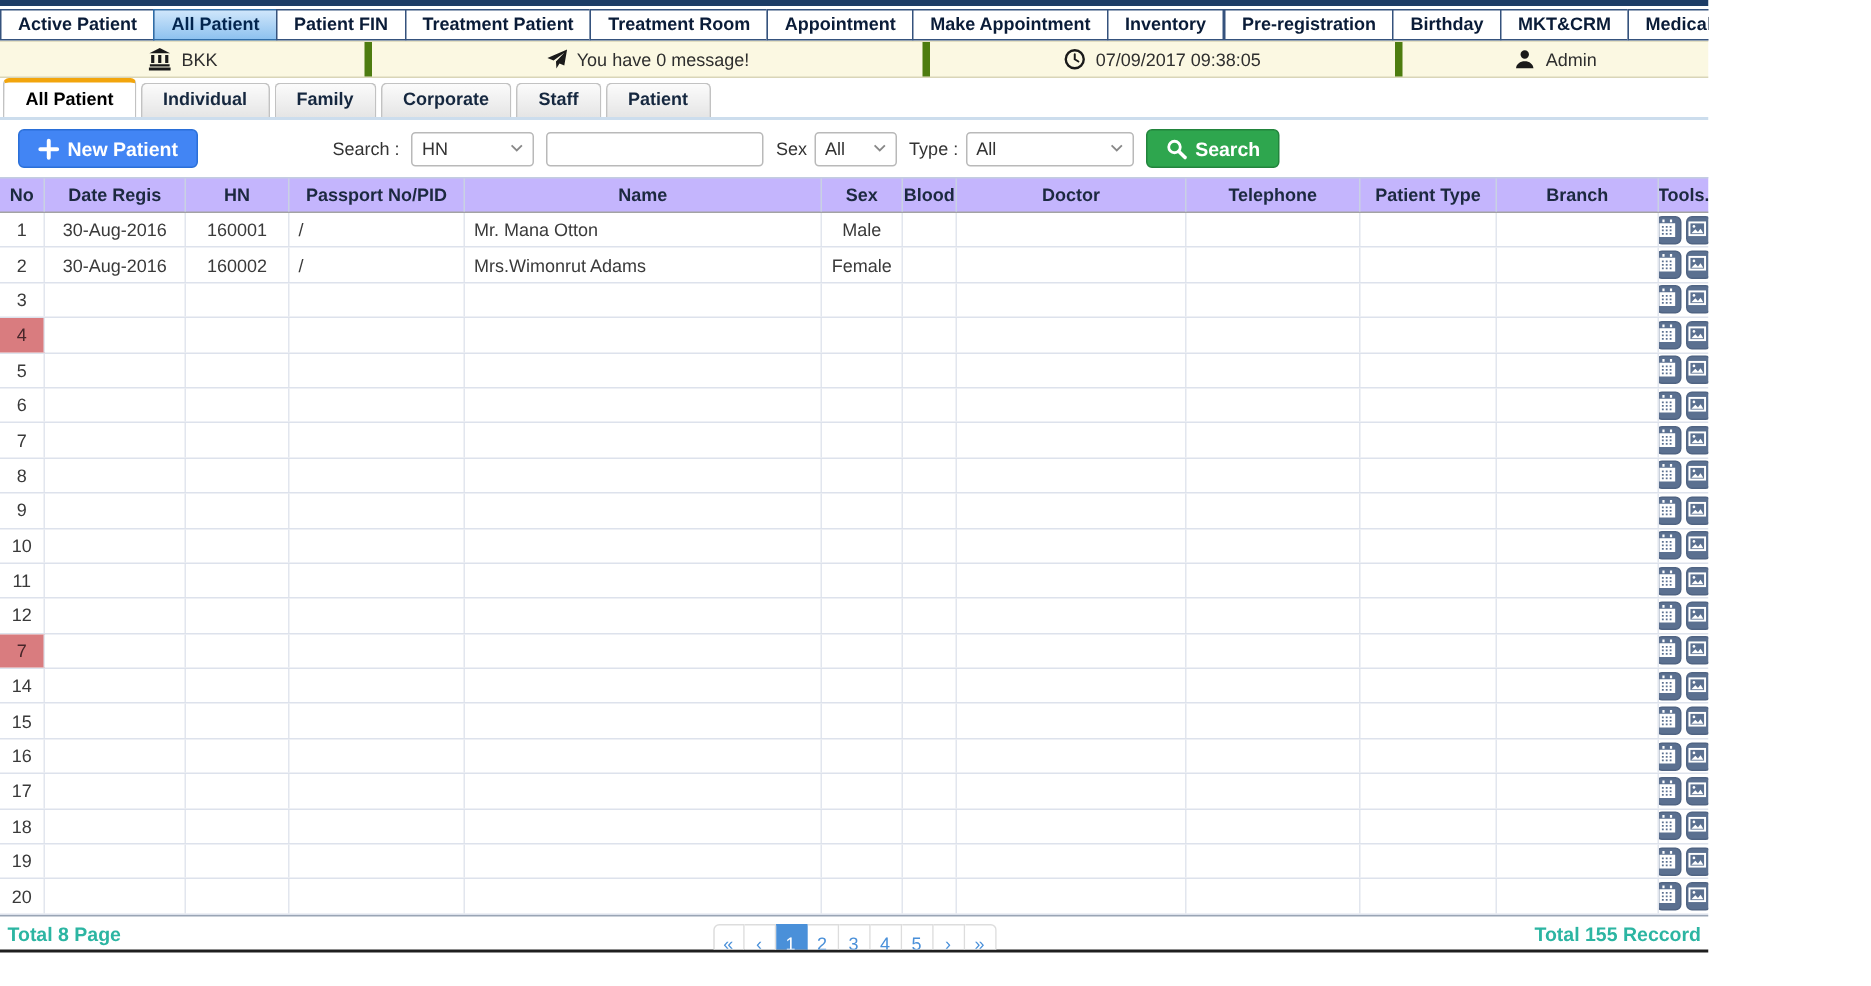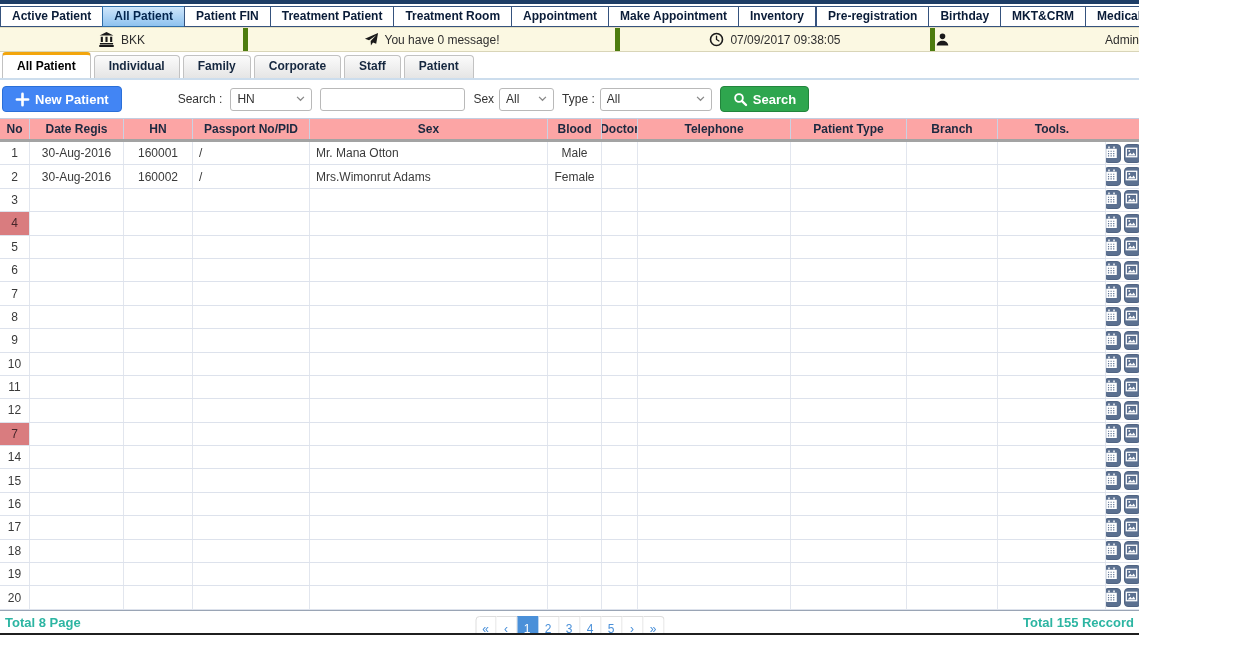--- a/index.html
+++ b/index.html
@@ -18,52 +18,52 @@
   .wtab {
     background:#fff; border:1px solid #35527d; color:#0a1c38; font-weight:bold;
     height:21px; line-height:19px; padding:0 11px; cursor:default; white-space:nowrap;
   }
   .wtab + .wtab { margin-left:-1px; }
   .wtab.active { background:linear-gradient(#cfe6fb,#8ec2ef); border-color:#2e6da8; color:#03254e; }
 
   
   .status-bar { display:flex; height:25px; background:#fbf8e2; border-top:1px solid #e3dfc2; border-bottom:1px solid #d9d5b8; }
   .st-sec { display:flex; align-items:center; justify-content:center; gap:6px; border-right:5px solid #4d7c0f; color:#2e2e2e; }
-  .st-sec:last-child { border-right:none;justify-content:space-between; }
+  .st-sec:last-child { border-right:none; }
   .s1 { width:248px; } .s2 { width:372px; } .s3 { width:315px; } .s4 { flex:1; }
 
   .icn { display:inline-flex; width:15px; height:15px; }
   .icn svg { width:100%; height:100%; }
   .icn.big { width:17px; height:17px; }
 
   
   .sub-tabs { display:flex; align-items:flex-end; height:28px; border-bottom:2px solid #ccdded; padding:2px 0 0 2px; background:#fff; }
   .stab {
     background:linear-gradient(#fbfbfb,#e5e5e5); border:1px solid #c2c2c2; border-bottom:none;
     border-radius:4px 4px 0 0; height:23px; line-height:21px; padding:0 14px; margin-right:3px;
     font-weight:bold; color:#15273f; cursor:default;
   }
   .stab.active { background:#fff; border-top:3px solid #f2a50c; height:26px; line-height:22px; color:#000; }
 
   
-  .toolbar { display:flex; align-items:center; height:38px; background:#fff; padding-left:2px; }
+  .toolbar { display:flex; align-items:center; height:38px; background:#fff; padding-left:12px; }
   .btn { display:inline-flex; align-items:center; gap:5px; border-radius:4px; font-weight:bold; font-size:13px; color:#fff; height:26px; padding:0 12px; cursor:pointer; border:1px solid transparent; font-family:"Liberation Sans",sans-serif; }
   .btn-blue { background:#4285f4; border-color:#2a6fd8; }
   .btn-green { background:#2ea64e; border-color:#22843c; }
   .lbl { color:#333; }
-  .ml { margin-left:56px; }
+  .ml { margin-left:90px; }
   .gap8 { margin-left:8px; } .gap5 { margin-left:5px; }
   .select { display:inline-flex; align-items:center; justify-content:space-between; height:23px; border:1px solid #b9b9b9; border-radius:3px; background:#fff; padding:0 6px; color:#333; cursor:pointer; }
   .w82 { width:82px; } .w55 { width:55px; } .w112 { width:112px; }
   .chev { width:9px; height:6px; }
   .txt { height:23px; width:145px; border:1px solid #b9b9b9; border-radius:3px; padding:0 6px; font-family:"Liberation Sans",sans-serif; font-size:12px; }
 
   
   .trow { display:grid; grid-template-columns:30px 94px 69px 117px 238px 54px 36px 153px 116px 91px 108px 1fr; }
-  .thead { background:#fca5a5; border-top:1px solid #c3cde0; border-bottom:3px solid #a3a3a3; height:24px; }
+  .thead { background:#c4b5fd; border-top:1px solid #c3cde0; border-bottom:1px solid #a3a3a3; height:24px; }
   .thead .cell { font-weight:bold; color:#1c2940; border-right:1px solid #c9d2e3; }
   .cell { display:flex; align-items:center; justify-content:center; overflow:hidden; white-space:nowrap; }
   .tbody .tr { height:23.4px; border-bottom:1px solid #dde2ec; }
   .tbody .cell { border-right:1px solid #e2e6ee; color:#3a3a3a; }
   .cell:last-child { border-right:none; }
   .cell.left { justify-content:flex-start; padding-left:6px; }
   .cell.hl { background:#d97c7f; color:#47262a; }
   .cell.tools { gap:3px; }
   .toolbtn { width:22px; height:19px; border-radius:4px; background:#5b7090; border:1px solid #506483; display:inline-flex; align-items:center; justify-content:center; color:#fff; cursor:pointer; padding:0; }
   .toolbtn svg { width:13px; height:13px; }
@@ -199,20 +199,21 @@
       <span>Search</span>
     </button>
   </div>
 
   <div>
     <div class="trow thead">
         <div class="cell">No</div>
         <div class="cell">Date Regis</div>
         <div class="cell">HN</div>
         <div class="cell">Passport No/PID</div>
+        <div class="cell">Name</div>
         <div class="cell">Sex</div>
         <div class="cell">Blood</div>
         <div class="cell">Doctor</div>
         <div class="cell">Telephone</div>
         <div class="cell">Patient Type</div>
         <div class="cell">Branch</div>
         <div class="cell">Tools.</div>
       </div>
     <div class="tbody">
         <div class="trow tr">

